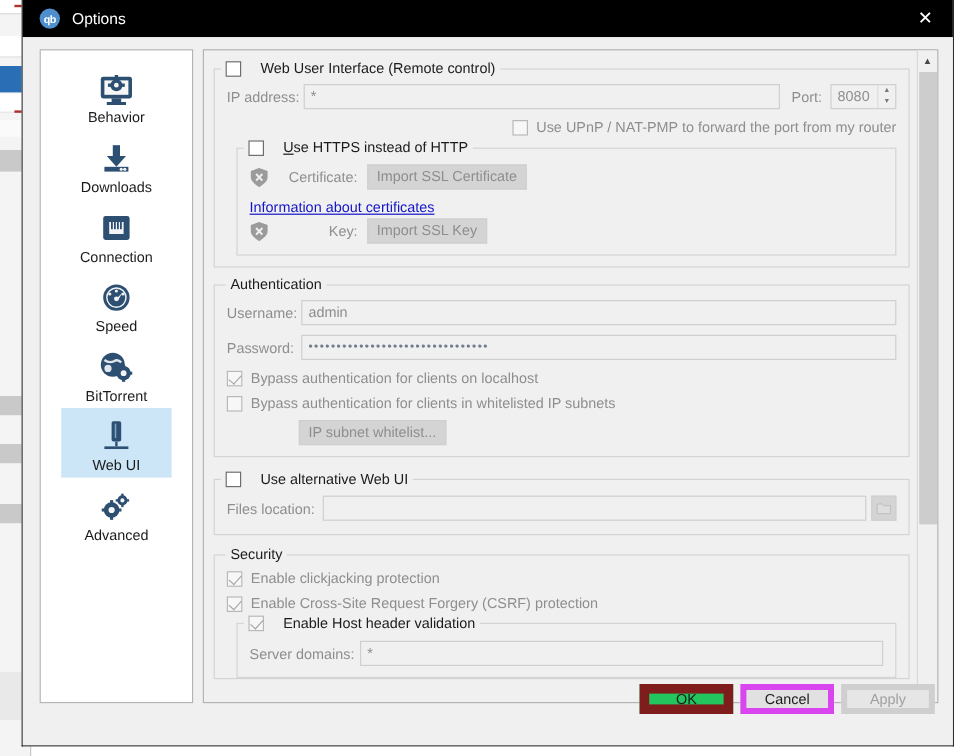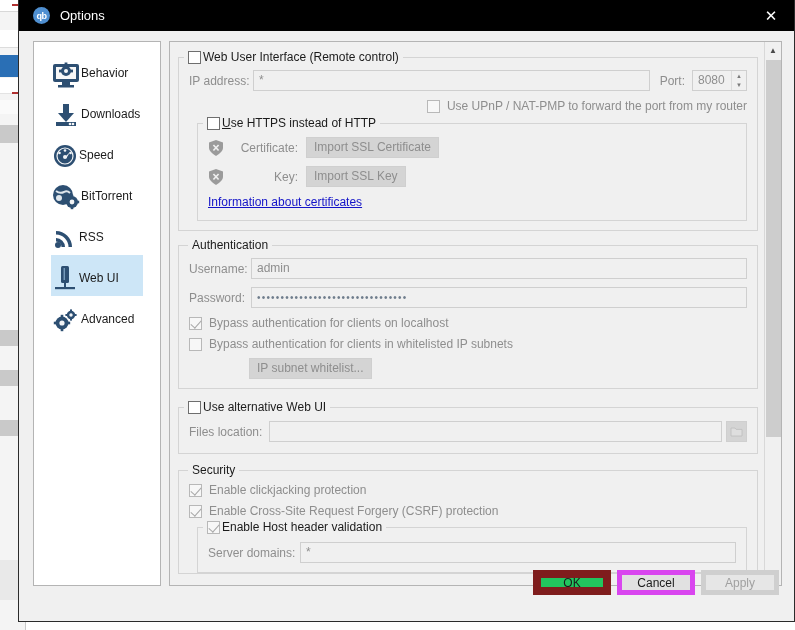--- a/index.html
+++ b/index.html
@@ -66,21 +66,21 @@
   }
 
   
   #sidebar {
     position:absolute; left:14px; top:10px; width:128px; height:545px;
     background:#ffffff; border:1px solid #b4b4b4;
     padding-top: 8px;
     overflow:hidden;
   }
   .side-item {
-    display:flex; flex-direction:row; align-items:center;
+    display:flex; flex-direction:column; align-items:center;
     padding: 4px 0 3px 0; margin: 0 17px; 
   }
   .side-item.selected { background:#cde6f7; }
   .side-item .si-icon { height:34px; display:flex; align-items:flex-end; justify-content:center; }
   .side-item .si-icon svg { display:block; }
   .side-item .si-label {
     font-size: 12px; color:#1b1b1b; margin-top: 3px; white-space:nowrap;
   }
 
   
@@ -115,21 +115,21 @@
   .groupbox {
     position:relative;
     border:1px solid #d4d4d4;
     margin-top: 9px;
     padding: 10px 10px 9px 10px;
   }
   .gb-title {
     position:absolute; top:-8px; left:9px;
     background:#f0f0f0; padding: 0 4px;
     font-size:12px; color:#1b1b1b;
-    display:flex; align-items:center; gap:2px;
+    display:flex; align-items:center; gap:16px;
     white-space:nowrap;
   }
   .gb-title.checkable { left: 5px; }
 
   
   .cb {
     width:13px; height:13px; flex: 0 0 13px;
     border:1px solid #6e6e6e; background:#ffffff;
     position:relative; display:inline-block;
   }
@@ -252,20 +252,33 @@
               <rect x="12" y="3" width="6" height="10" fill="#2d4f72"></rect>
               <path d="M7 12 L15 21 L23 12 Z" fill="#2d4f72"></path>
               <rect x="5" y="21" width="20" height="4" fill="#2d4f72"></rect>
               <circle cx="19" cy="23" r="1.3" fill="#f7f7f7"></circle>
               <circle cx="22" cy="23" r="1.3" fill="#f7f7f7"></circle>
             </svg>
         </span>
         <span class="si-label">Downloads</span>
       </div>
 
+      <div class="side-item">
+        <span class="si-icon">
+          <svg width="28" height="28" viewBox="0 0 28 28">
+              <rect x="3" y="4" width="22" height="20" rx="2" fill="#2d4f72"></rect>
+              <rect x="8" y="9" width="12" height="10" fill="#f2f4f6"></rect>
+              <rect x="9.5" y="9" width="1.5" height="6" fill="#2d4f72"></rect>
+              <rect x="12" y="9" width="1.5" height="6" fill="#2d4f72"></rect>
+              <rect x="14.5" y="9" width="1.5" height="6" fill="#2d4f72"></rect>
+              <rect x="17" y="9" width="1.5" height="6" fill="#2d4f72"></rect>
+            </svg>
+        </span>
+        <span class="si-label">Connection</span>
+      </div>
 
       <div class="side-item">
         <span class="si-icon">
           <svg width="28" height="28" viewBox="0 0 28 28">
               <circle cx="14" cy="14" r="11" fill="#2d4f72"></circle>
               <circle cx="14" cy="14" r="8" fill="none" stroke="#f2f4f6" stroke-width="1.2"></circle>
               <circle cx="8.5" cy="11" r="1.3" fill="#f2f4f6"></circle>
               <circle cx="14" cy="8.5" r="1.3" fill="#f2f4f6"></circle>
               <circle cx="19.5" cy="11" r="1.3" fill="#f2f4f6"></circle>
               <path d="M14 15 L19 10 L15.5 16 Z" fill="#f2f4f6"></path>
@@ -285,30 +298,20 @@
               <circle cx="21" cy="19" r="2.4" fill="#f2f4f6"></circle>
               <rect x="19.7" y="11.8" width="2.6" height="4" fill="#2d4f72"></rect>
               <rect x="19.7" y="22.2" width="2.6" height="4" fill="#2d4f72"></rect>
               <rect x="13.8" y="17.7" width="4" height="2.6" fill="#2d4f72"></rect>
               <rect x="24.2" y="17.7" width="4" height="2.6" fill="#2d4f72"></rect>
             </svg>
         </span>
         <span class="si-label">BitTorrent</span>
       </div>
 
-      <div class="side-item">
-        <span class="si-icon">
-          <svg width="28" height="28" viewBox="0 0 28 28">
-              <circle cx="7" cy="21" r="3" fill="#2d4f72"></circle>
-              <path d="M5 14 a9 9 0 0 1 9 9 h-3.5 a5.5 5.5 0 0 0 -5.5 -5.5 Z" fill="#2d4f72"></path>
-              <path d="M5 7 a16 16 0 0 1 16 16 h-3.5 a12.5 12.5 0 0 0 -12.5 -12.5 Z" fill="#2d4f72"></path>
-            </svg>
-        </span>
-        <span class="si-label">RSS</span>
-      </div>
 
       <div class="side-item selected">
         <span class="si-icon">
           <svg width="28" height="30" viewBox="0 0 28 30">
               <rect x="10" y="3" width="8" height="17" rx="1.5" fill="#2d4f72"></rect>
               <rect x="12.6" y="5" width="1.3" height="12" fill="#7fa3c4"></rect>
               <rect x="13" y="20" width="2" height="4" fill="#2d4f72"></rect>
               <rect x="4" y="24" width="20" height="2.2" fill="#2d4f72"></rect>
             </svg>
         </span>
@@ -373,34 +376,34 @@
               <span class="shield">
                 <svg width="16" height="18" viewBox="0 0 16 18">
                     <path d="M8 1 L15 3.5 V9 C15 13 8 17 8 17 C8 17 1 13 1 9 V3.5 Z" fill="#9b9b9b"></path>
                     <path d="M5.4 6 L10.6 11.5 M10.6 6 L5.4 11.5" stroke="#efefef" stroke-width="1.7"></path>
                   </svg>
               </span>
               <span class="lbl dis" style="width:74px; text-align:right; margin-right:8px;">Certificate:</span>
               <span class="btn-sm">Import SSL Certificate</span>
             </div>
 
+            <div class="row" style="margin-bottom:2px;">
+              <a class="link" href="#">Information about certificates</a>
+            </div>
+
             <div class="row">
               <span class="shield">
                 <svg width="16" height="18" viewBox="0 0 16 18">
                     <path d="M8 1 L15 3.5 V9 C15 13 8 17 8 17 C8 17 1 13 1 9 V3.5 Z" fill="#9b9b9b"></path>
                     <path d="M5.4 6 L10.6 11.5 M10.6 6 L5.4 11.5" stroke="#efefef" stroke-width="1.7"></path>
                   </svg>
               </span>
               <span class="lbl dis" style="width:74px; text-align:right; margin-right:8px;">Key:</span>
               <span class="btn-sm">Import SSL Key</span>
             </div>
-
-            <div class="row" style="margin-bottom:2px;">
-              <a class="link" href="#">Information about certificates</a>
-            </div>
           </div>
         </div>
 
         <div class="groupbox" style="margin-top:14px; padding-top:12px;">
           <div class="gb-title">Authentication</div>
 
           <div class="row">
             <span class="lbl dis" style="width:62px;">Username:</span>
             <span class="field" style="flex:1;">admin</span>
           </div>

